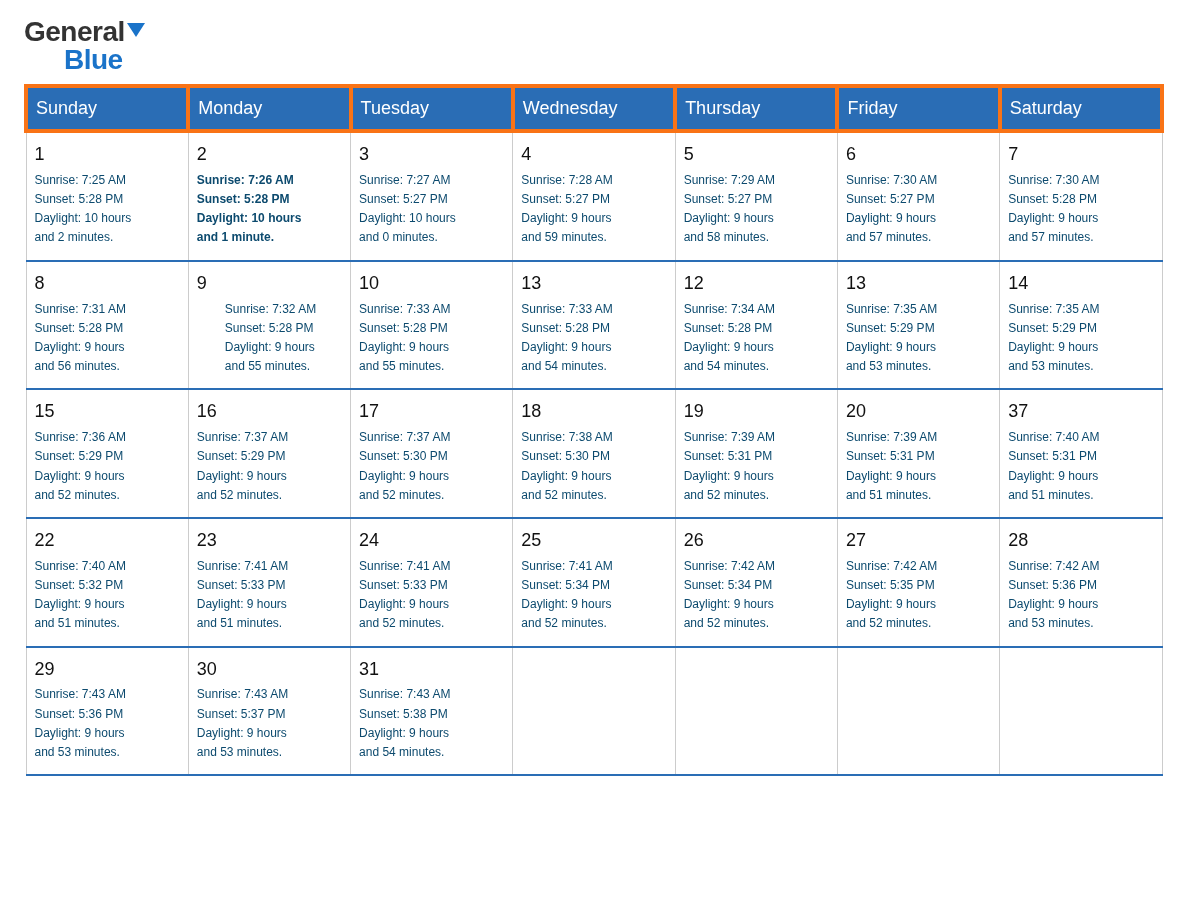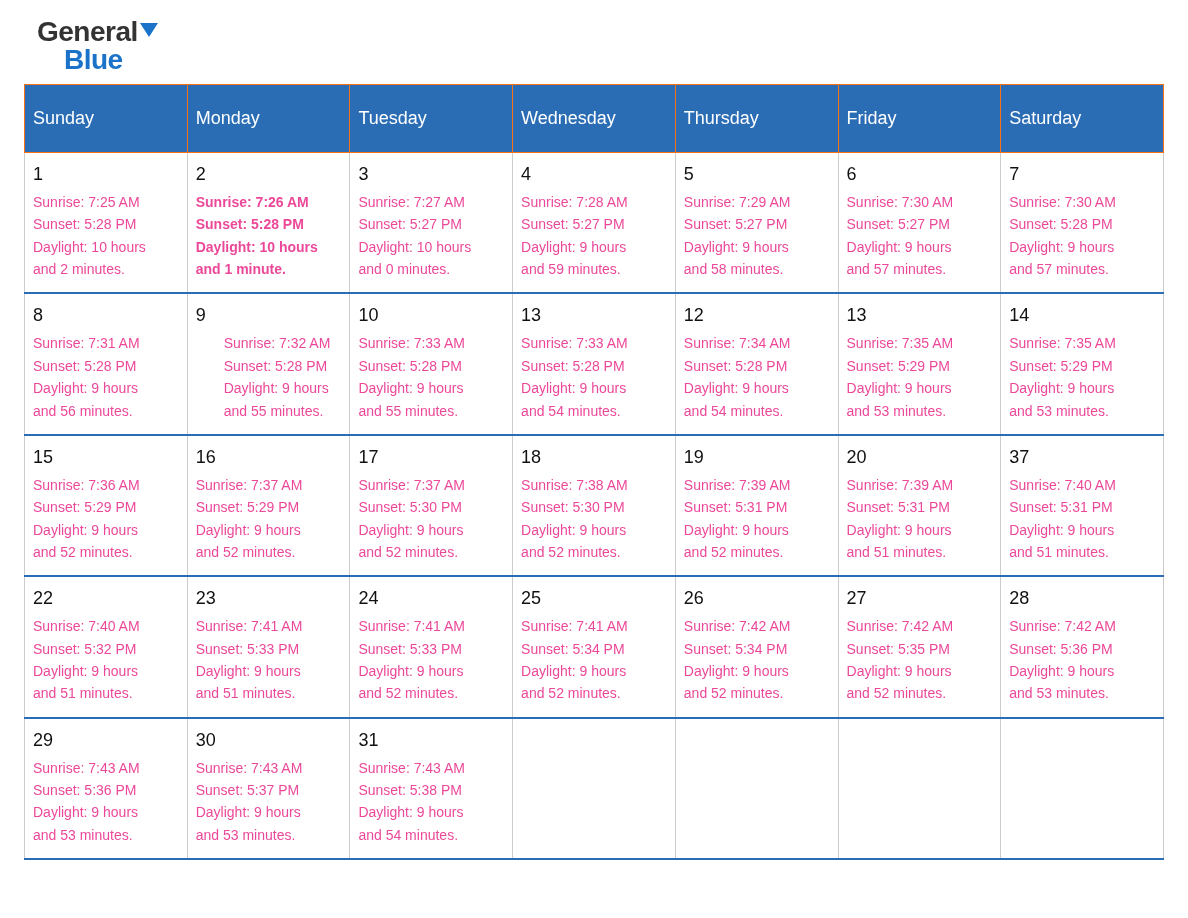--- a/index.html
+++ b/index.html
@@ -20,21 +20,20 @@
       display: flex;
       flex-direction: column;
       align-items: flex-start;
     }
     .logo-text-general {
       font-size: 28px;
       font-weight: bold;
       color: #333;
       letter-spacing: -0.5px;
       line-height: 1;
-      margin-left: 13px;
     }
     .logo-text-blue {
       font-size: 28px;
       font-weight: bold;
       color: #1a73c9;
       letter-spacing: -0.5px;
       line-height: 1;
       margin-left: 40px;
     }
     .logo-triangle {
@@ -72,23 +71,23 @@
       border-collapse: collapse;
       table-layout: fixed;
     }
     thead tr {
       background-color: #2a6db5;
     }
     thead th {
       color: #fff;
       font-size: 18px;
       font-weight: normal;
-      padding: 23px 8px;
+      padding: 10px 8px;
       text-align: left;
-      border: 1px solid #f97316;
+      border: 4px solid #f97316;
     }
     tbody tr {
       border-bottom: 2px solid #2a6db5;
     }
     tbody td {
       vertical-align: top;
       padding: 8px 8px 12px 8px;
       border-right: 1px solid #ccc;
       border-left: 1px solid #ccc;
       font-size: 13.5px;
@@ -100,22 +99,22 @@
       border-right: 1px solid #ccc;
     }
     .day-number {
       font-size: 18px;
       font-weight: normal;
       color: #111;
       display: block;
       margin-bottom: 2px;
     }
     .day-info {
-      color: #ec4899;
-      font-size: 14px;
+      color: #0c4a6e;
+      font-size: 12px;
       line-height: 1.6;
     }
     .empty-cell {
       background: #fff;
     }
   </style>
 </head>
 <body>
 
 <div class="header">

